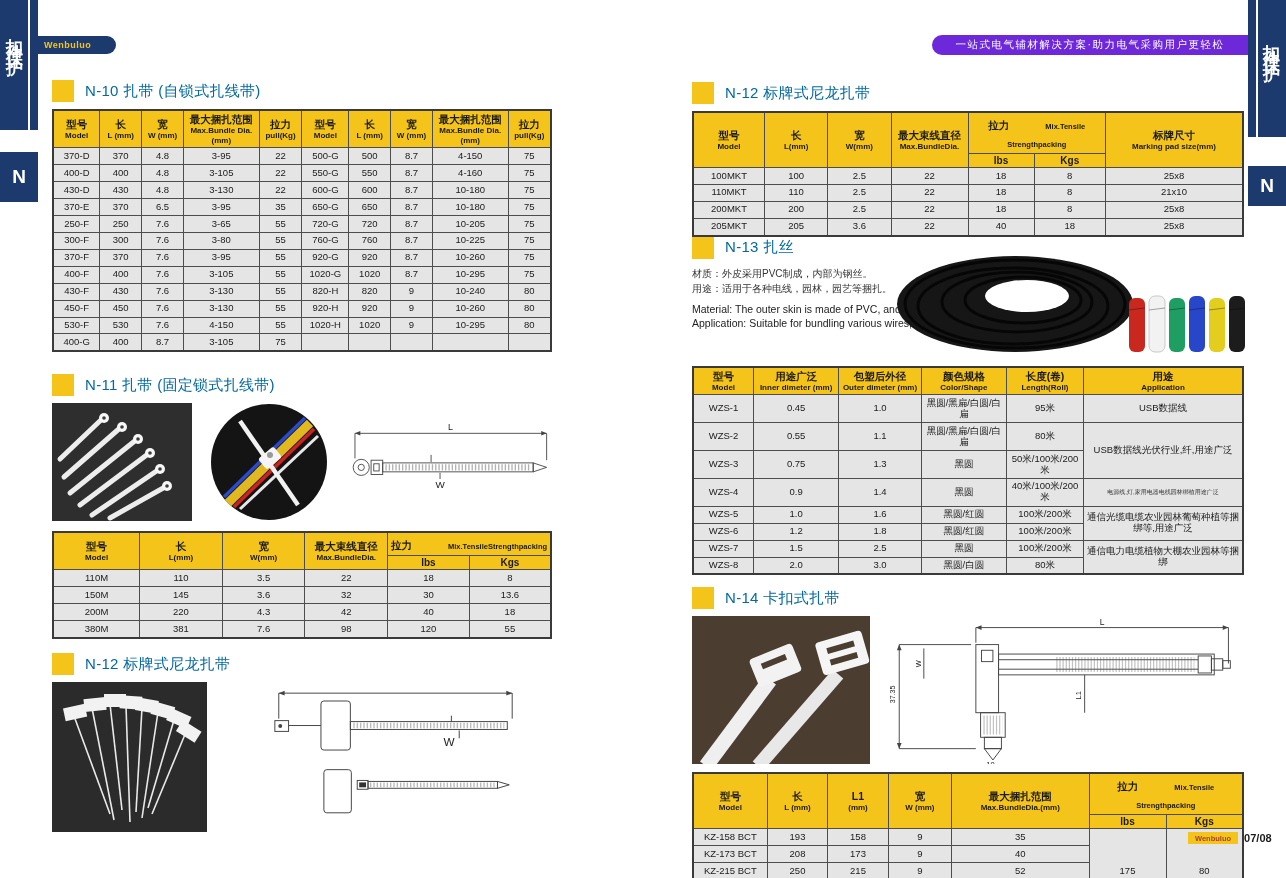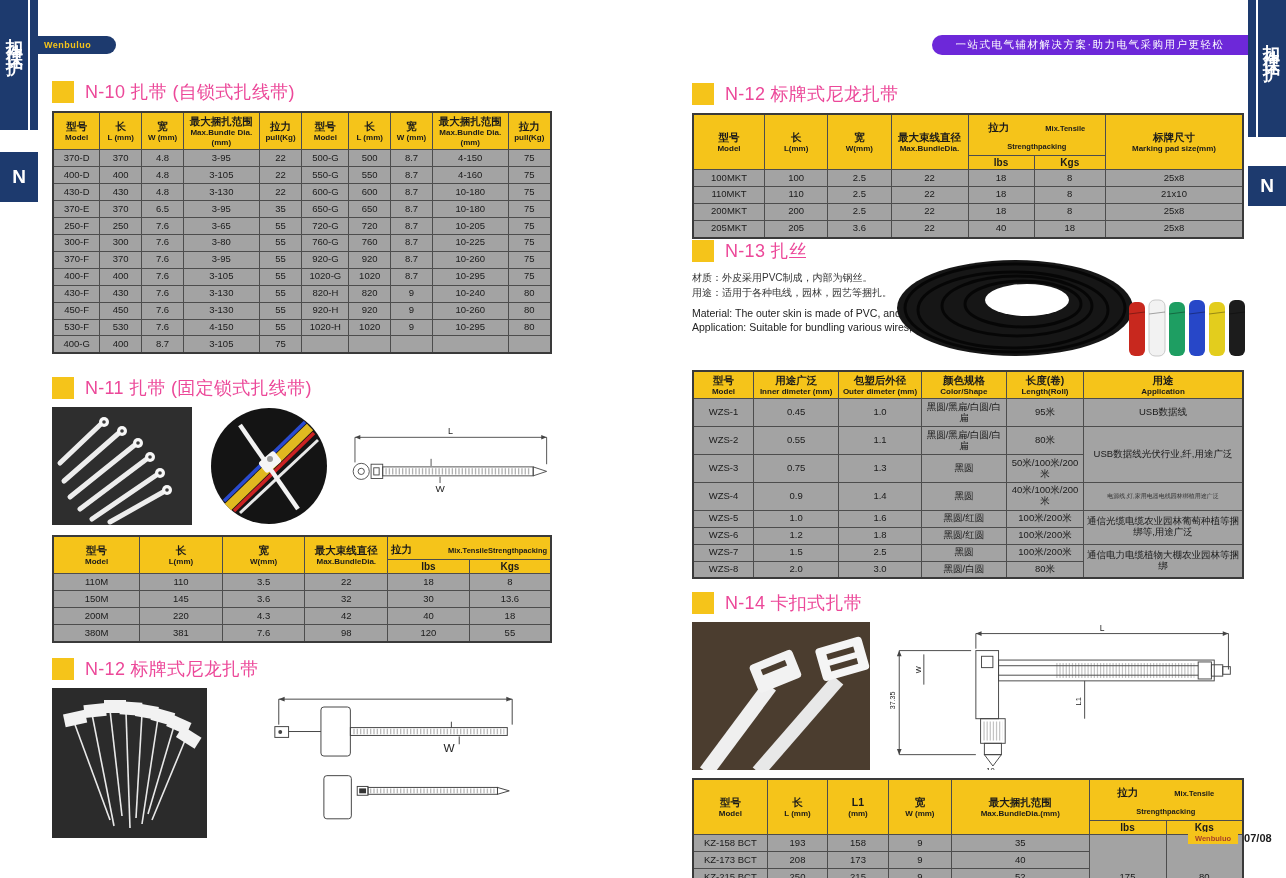--- a/index.html
+++ b/index.html
@@ -29,24 +29,24 @@
   .slogan-pill { position:absolute; left:932px; top:35px; width:316px; height:20px; background:#6d28d9;
                  border-radius:10px 0 0 10px; color:#fff; font-size:10.5px; letter-spacing:1.5px;
                  display:flex; align-items:center; justify-content:center; white-space:nowrap; }
 
   
   .page-left  { position:absolute; left:52px;  top:80px; width:500px; }
   .page-right { position:absolute; left:692px; top:82px; width:552px; }
 
   .sec-head { display:flex; align-items:center; gap:11px; margin-bottom:7px; }
   .sq { width:22px; height:22px; background:#f5c41a; flex:0 0 auto; }
-  .sec-title { font-size:18px; color:#ec4899; letter-spacing:.3px; }
+  .sec-title { font-size:15px; color:#0369a1; letter-spacing:.3px; }
 
   
-  table { width:100%; border-collapse:collapse; table-layout:fixed; border:2px solid #3a3a3a; background:#a3a3a3; }
+  table { width:100%; border-collapse:collapse; table-layout:fixed; border:2px solid #3a3a3a; background:#e5e5e5; }
   th, td { border:1px solid #4d4d4d; text-align:center; vertical-align:middle; color:#1a1a1a; }
   th { background:#f5c41a; padding:2px 1px; }
   td { font-size:9.5px; line-height:1.15; padding:2.5px 1px; }
   th .zh { display:block; font-size:10.5px; font-weight:bold; line-height:1.25; }
   th .en { display:block; font-size:8px;  font-weight:bold; line-height:1.2; }
   th.pull .zh-inline { font-size:10.5px; font-weight:bold; }
   th.pull .en-inline { font-size:7.5px; font-weight:bold;padding-left:36px; }
   th.sub  { font-size:10px; font-weight:bold; padding:1px; }
   td.tiny { font-size:6px; color:#333; line-height:1.1; }
   .mt4 {margin-top:4px;} 

